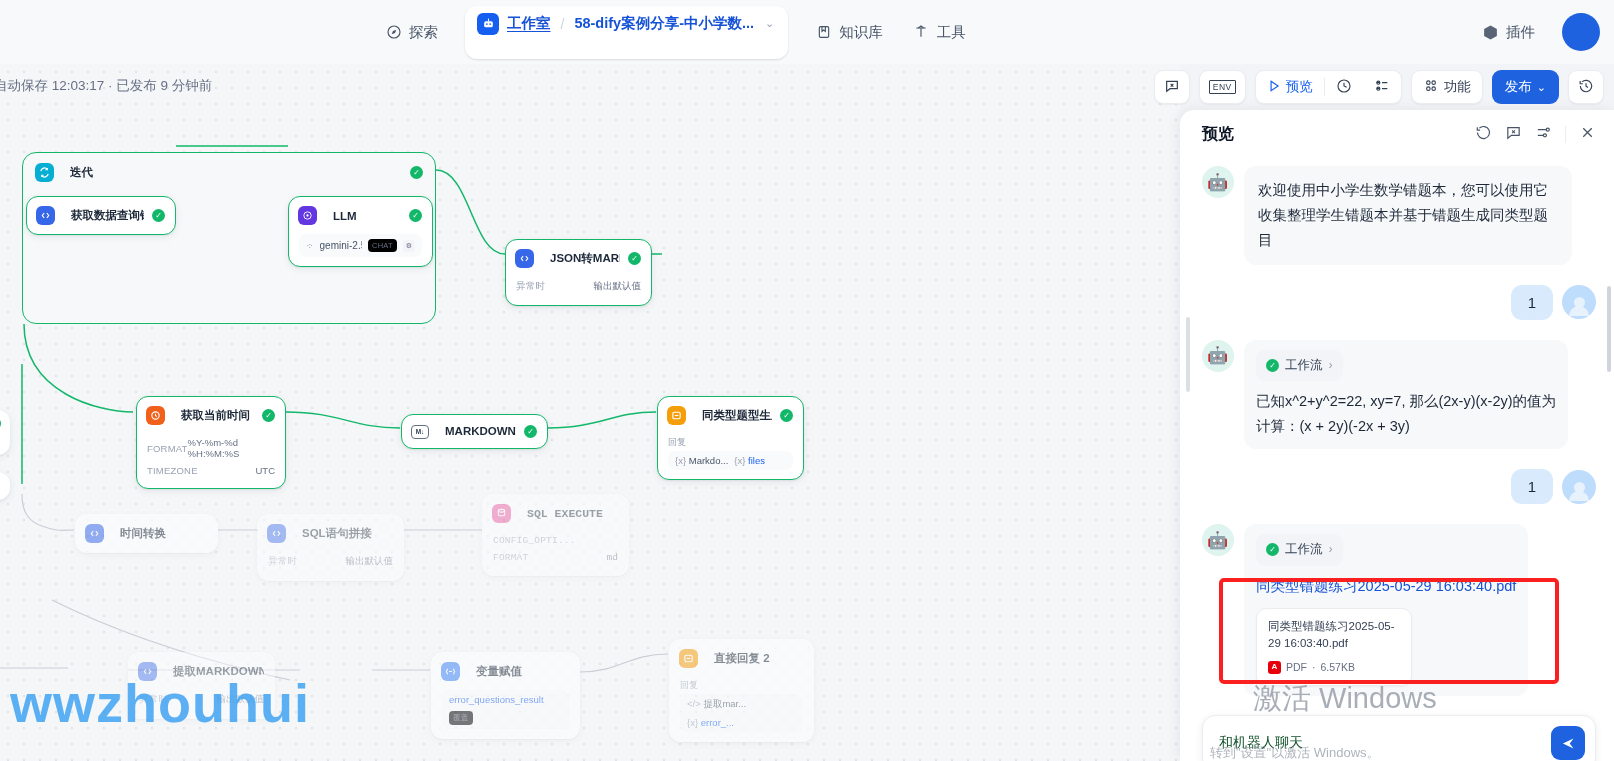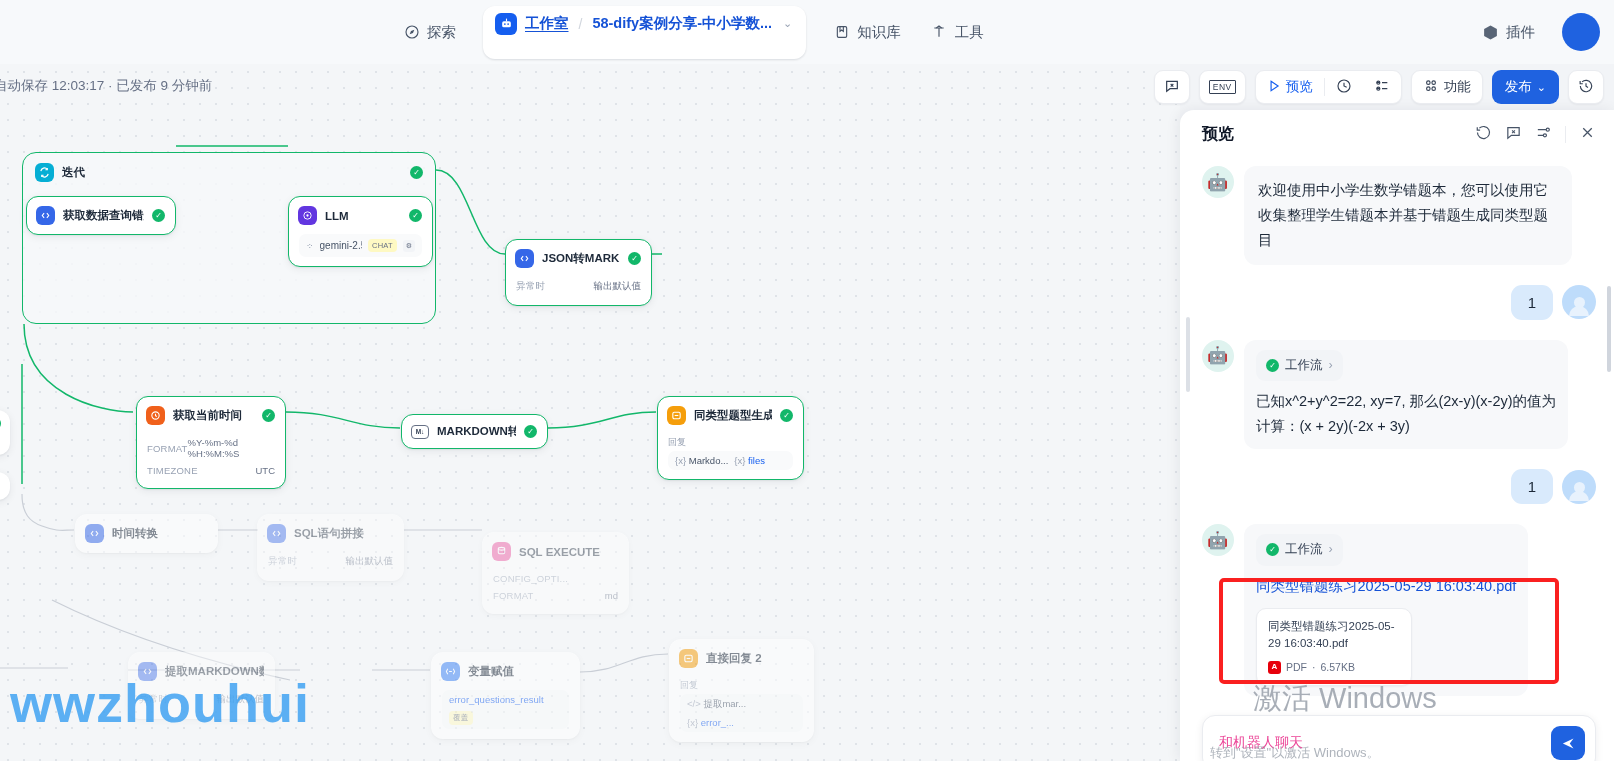--- a/index.html
+++ b/index.html
@@ -12,21 +12,21 @@
   #root { position: relative; width: 1614px; height: 761px; }
 
   
   .topbar {
     position: absolute; left: 0; top: 0; width: 1614px; height: 64px;
     background: #f7f9fb;
     display: flex; align-items: center;
     z-index: 40;
   }
   .topbar-center {
-    position: absolute; left: 390px; top: 0; height: 64px;
+    position: absolute; left: 372px; top: 0; height: 64px;
     display: flex; align-items: center; gap: 4px;
   }
   .nav-item {
     display: flex; align-items: center; gap: 7px;
     padding: 7px 13px; border-radius: 10px;
     font-size: 14.5px; color: #475467; cursor: pointer;
     white-space: nowrap;
   }
   .nav-item .ico { width: 17px; height: 17px; display: inline-flex; align-items: center; justify-content: center; }
   .nav-pill {
@@ -113,40 +113,40 @@
   .node.sel { border: 1px solid #12b76a; }
   .node-head {
     display: flex; align-items: center; gap: 8px;
     padding: 9px 10px 9px 9px;
   }
   .nicon {
     width: 19px; height: 19px; border-radius: 6px; flex: none;
     display: flex; align-items: center; justify-content: center;
     font-size: 10px; color: #fff; font-weight: 700;
   }
-  .ntitle { font-size: 11.5px; font-weight: 700; color: #1d2939; white-space: nowrap; overflow: hidden; }
+  .ntitle { font-size: 11.5px; font-weight: 700; color: #1d2939; white-space: nowrap; overflow: hidden; margin-left: 8px; }
   .ncheck {
     margin-left: auto; width: 13px; height: 13px; border-radius: 50%;
     background: #12b76a; color: #fff; font-size: 8px;
     display: flex; align-items: center; justify-content: center; flex: none;
   }
   .node-body { padding: 0 10px 9px; }
   .kvrow {
     display: flex; justify-content: space-between; align-items: center;
     font-size: 9.5px; color: #98a2b3; padding: 3px 0;
   }
   .kvrow .k { letter-spacing: .2px; }
   .kvrow .v { color: #667085; }
   .subbox {
     background: #f9fafb; border-radius: 7px; padding: 5px 7px;
     display: flex; align-items: center; gap: 6px;
     font-size: 10px; color: #475467;
   }
   .chip {
-    font-size: 7.5px; background: #fef9c3; color: #667085;
+    font-size: 7.5px; background: #000000; color: #667085;
     border-radius: 4px; padding: 2px 4px; letter-spacing: .3px;
   }
   .tagbox {
     background: #f9fafb; border-radius: 7px; padding: 4px 7px;
     font-size: 9.5px; color: #475467;
     display: flex; align-items: center; gap: 6px; flex-wrap: wrap;
   }
   .var-blue { color: #155eef; }
   .lbl-small { font-size: 9px; color: #98a2b3; padding: 2px 0 2px; }
 
@@ -232,21 +232,21 @@
   .panel-left-bar {
     position: absolute; left: 6px; top: 207px; width: 4px; height: 75px;
     background: #d0d5dd; border-radius: 3px; opacity: .75;
   }
   .input-bar {
     position: absolute; left: 22px; right: 18px; bottom: -10px; height: 56px;
     background: #fff; border: 1px solid #eaecf0; border-radius: 13px;
     box-shadow: 0 2px 8px rgba(16,24,40,.07);
     display: flex; align-items: center; padding: 0 10px 0 16px;
   }
-  .input-ph { font-size: 14px; color: #ec4899; }
+  .input-ph { font-size: 14px; color: #14532d; }
   .send-btn {
     margin-left: auto; width: 34px; height: 34px; border-radius: 9px;
     background: #1f62e0; color: #fff; display: flex; align-items: center; justify-content: center;
     font-size: 14px;
   }
 
   
   .wm-blue {
     position: absolute; left: 10px; top: 672px;
     font-size: 54px; font-weight: 700; color: #3aa0f2; opacity: .82;
@@ -595,21 +595,21 @@
         <span class="ntitle">SQL语句拼接</span>
       </div>
       <div class="node-body">
         <div class="kvrow">
           <span class="k">异常时</span>
           <span class="v">输出默认值</span>
         </div>
       </div>
     </div>
 
-    <div class="node dim" style="left:482px; top:468px; width:147px;">
+    <div class="node dim" style="left:482px; top:430px; width:147px;font-family:Liberation Mono, monospace;">
       <div class="node-head">
         <span class="nicon" style="background:#ec4899">
           <svg width="11" height="11" viewBox="0 0 24 24" fill="none" stroke="#fff" stroke-width="2.2">
             <ellipse cx="12" cy="6" rx="7" ry="3"></ellipse>
               <path d="M5 6v8c0 1.7 3.1 3 7 3s7-1.3 7-3V6"></path>
           </svg>
         </span>
         <span class="ntitle">SQL EXECUTE</span>
       </div>
       <div class="node-body">

